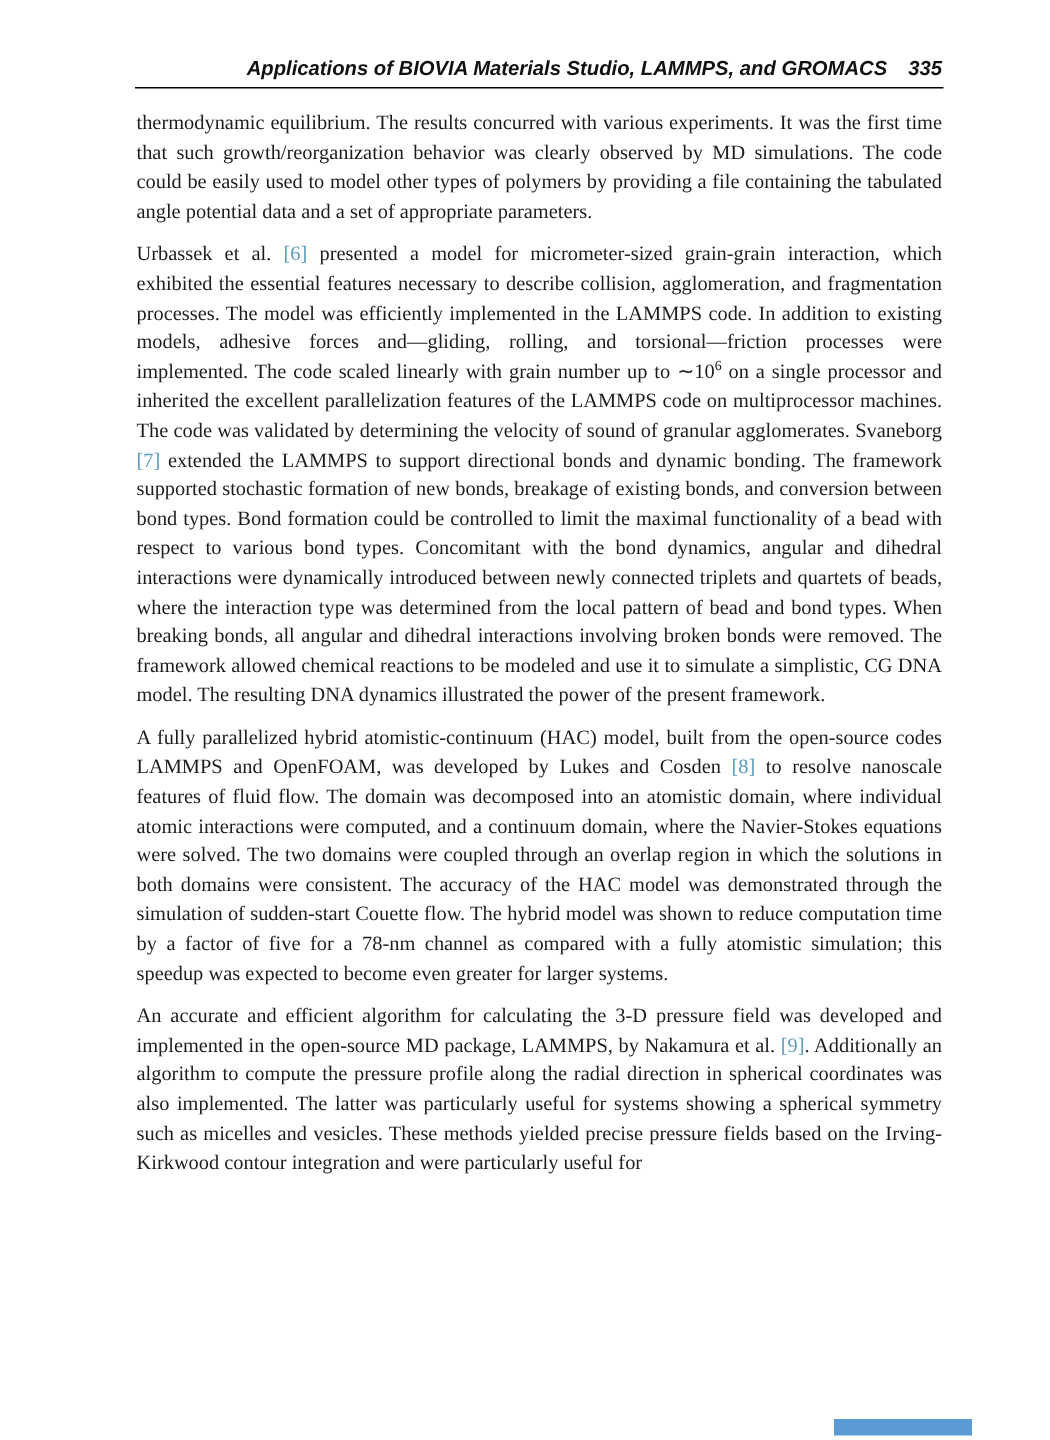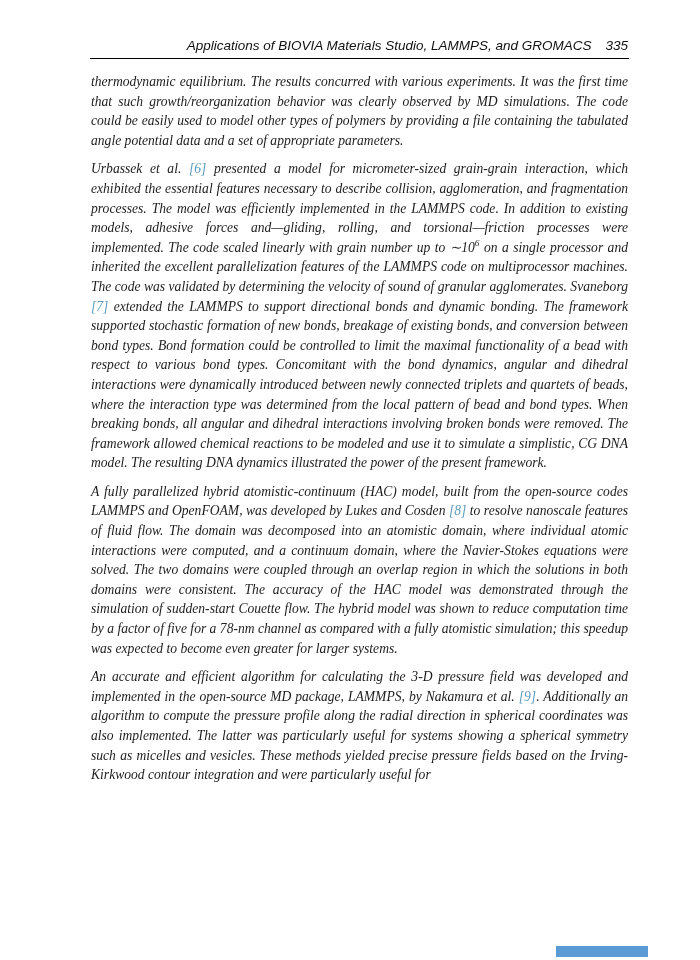--- a/index.html
+++ b/index.html
@@ -15,21 +15,21 @@
     overflow: hidden;
     font-family: "Liberation Serif", serif;
   }
   .running-head {
     position: absolute;
     top: 38px;
     left: 91px;
     width: 537px;
     text-align: right;
     font-family: "Liberation Sans", sans-serif;
-    font-weight: normal;
+    font-weight: bold;
     font-style: italic;
     font-size: 13.5px;
     color: #111111;
     white-space: nowrap;
   }
   .running-head .page-num {
     margin-left: 14px;
     font-style: italic;
   }
   .head-rule {
@@ -42,21 +42,20 @@
   }
   .body-text {
     position: absolute;
     top: 72px;
     left: 91px;
     width: 537px;
     font-size: 13.6px;
     line-height: 19.6px;
     color: #1c1c1c;
     text-align: justify;
-    font-style: italic;
   }
   .para {
     margin: 0 0 9px 0;
     padding: 0;
   }
   .cite {
     color: #5a9bbd;
   }
   sup {
     font-size: 0.68em;

